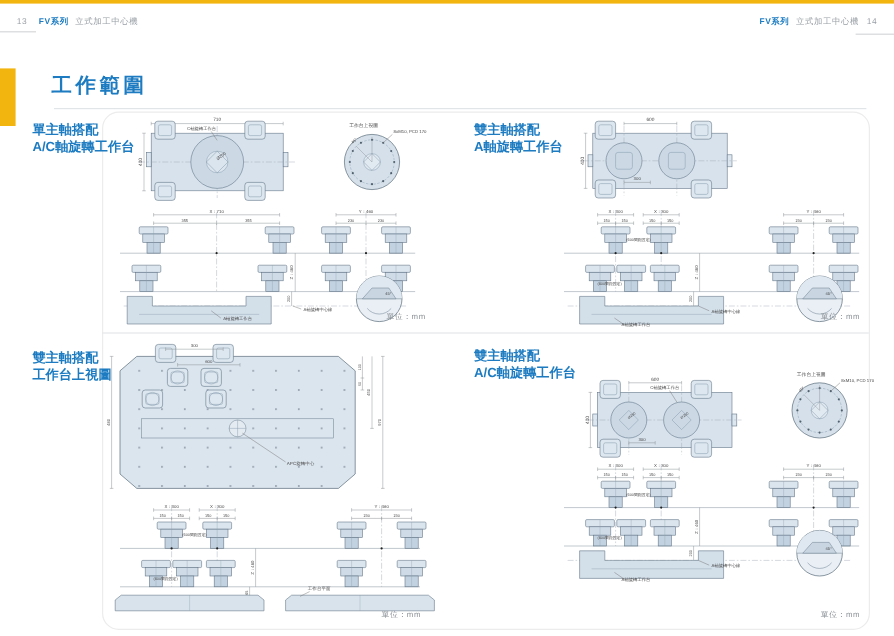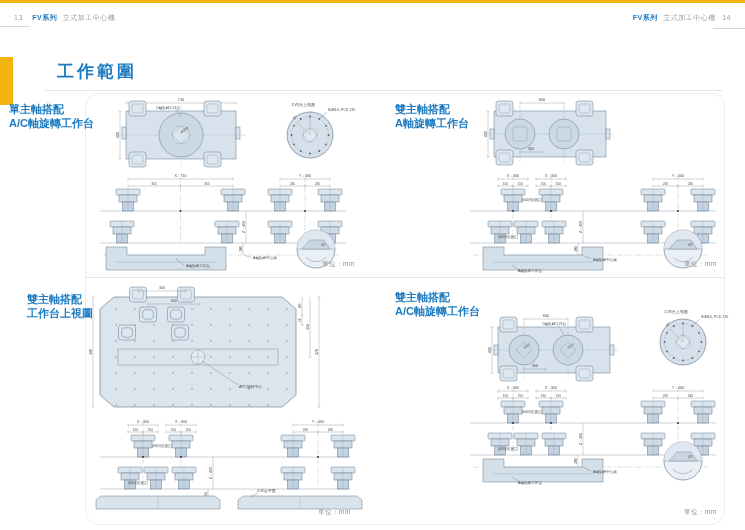--- a/index.html
+++ b/index.html
@@ -8,21 +8,21 @@
     font-family:"Liberation Sans","DejaVu Sans",sans-serif;
     overflow:hidden;
   }
   .abs{position:absolute;}
   .top-strip{left:0;top:0;width:745px;height:3px;background:#F2B50F;}
   .hdr{font-size:7px;color:#9aa0a6;letter-spacing:.5px;white-space:nowrap;}
   .hdr .series{color:#1D7CC1;font-weight:bold;margin:0 3px;}
   .hdr .pageno{color:#9aa0a6;margin:0 4px;}
   .hdr-rule{height:1px;background:#d5d8da;}
   .accent-bar{left:0;top:57px;width:13px;height:48px;background:#F2B50F;}
-  .page-title{left:57px;top:60px;font-size:17px;font-weight:bold;color:#1D7CC1;letter-spacing:3px;}
+  .page-title{left:43px;top:60px;font-size:17px;font-weight:bold;color:#1D7CC1;letter-spacing:3px;}
   .title-rule{left:45px;top:90px;width:677px;height:1px;background:#e2e5e8;}
   .panel{left:85px;top:93px;width:638px;height:430px;border:1px solid #ececec;border-radius:14px;}
   .panel-divider{left:85px;top:277px;width:639px;height:1px;background:#e4e6e8;}
   .sec-title{font-size:11px;line-height:14px;font-weight:bold;color:#1D7CC1;white-space:nowrap;}
   .unit{font-size:6.5px;color:#8a8f94;letter-spacing:.5px;}
   svg{display:block;}
   svg text{font-family:"Liberation Sans","DejaVu Sans",sans-serif;fill:#4a4a4a;}
   .dim{stroke:#8a8f94;stroke-width:0.4;}
   .cl{stroke:#9aa7b2;stroke-width:0.35;stroke-dasharray:5 1.6 1.4 1.6;}
   .nose{stroke:#7d8b97;stroke-width:0.4;}
@@ -46,21 +46,21 @@
 </div>
 <div class="abs hdr-rule" style="right:0;top:28px;width:32px;"></div>
 
 <div class="abs accent-bar"></div>
 <div class="abs page-title">工作範圍</div>
 <div class="abs title-rule"></div>
 
 <div class="abs panel"></div>
 <div class="abs panel-divider"></div>
 
-<div class="abs sec-title" style="left:9px;top:102px;">
+<div class="abs sec-title" style="left:27px;top:102px;">
   <div>單主軸搭配</div>
   <div>A/C軸旋轉工作台</div>
 </div>
 <div class="abs sec-title" style="left:395px;top:102px;">
   <div>雙主軸搭配</div>
   <div>A軸旋轉工作台</div>
 </div>
 <div class="abs sec-title" style="left:27px;top:292px;">
   <div>雙主軸搭配</div>
   <div>工作台上視圖</div>

